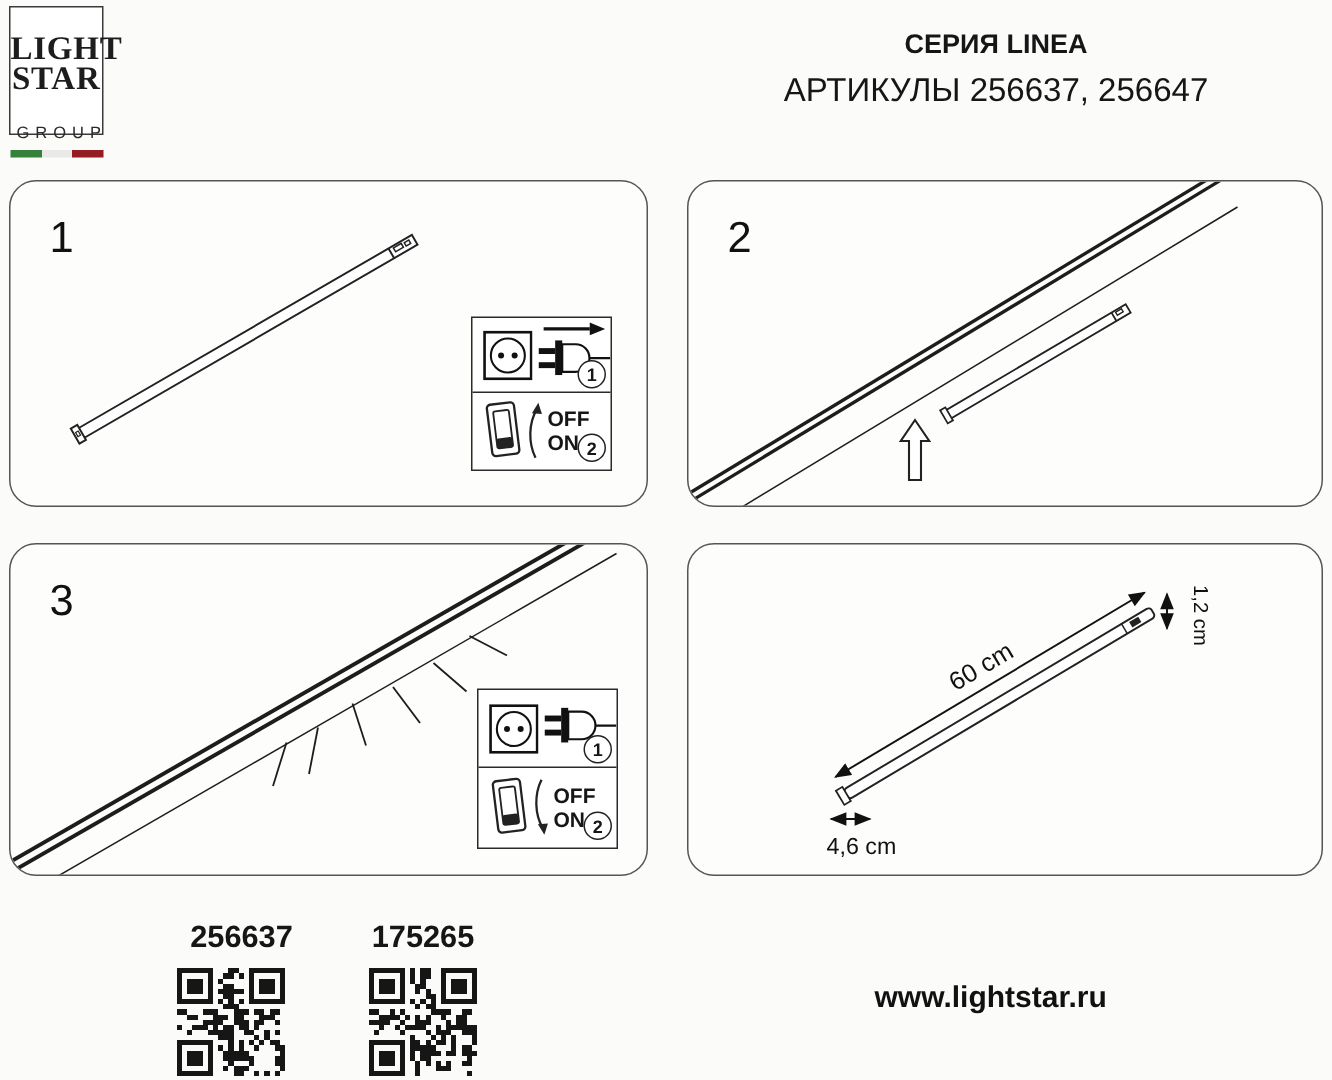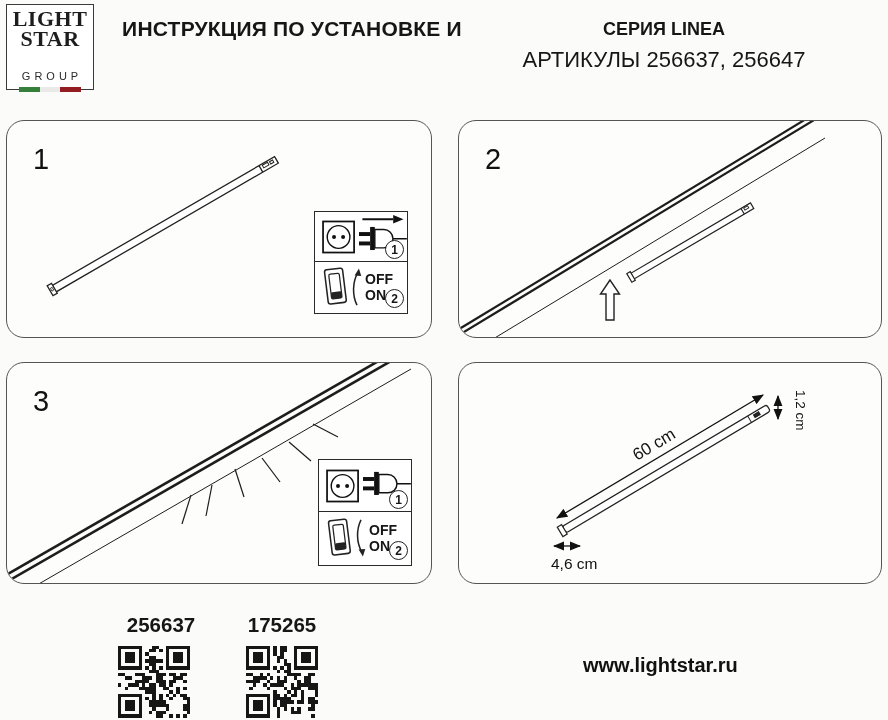--- a/index.html
+++ b/index.html
@@ -1,21 +1,21 @@
 <!DOCTYPE html>
 <html><head>
 <meta charset="utf-8">
 <style>
   html,body{margin:0;padding:0;}
   .page{position:relative;width:888px;height:720px;background:#fbfbfa;overflow:hidden;
         font-family:"Liberation Sans",sans-serif;color:#161616;}
 
   
-  .logo-box{position:absolute;left:6px;top:4px;width:88px;height:86px;background:#fff;
-            border:1.5px solid #3a3a3a;text-align:center;box-sizing:border-box;padding-top:4px;}
+  .logo-box{position:absolute;left:6px;top:4px;width:63px;height:86px;background:#fff;
+            border:1.5px solid #3a3a3a;text-align:center;box-sizing:border-box;padding-top:17px;}
   .logo-word{font-family:"Liberation Serif",serif;font-weight:700;font-size:22px;line-height:20px;color:#1d1d1d;letter-spacing:.5px;}
   .logo-group{font-size:11px;letter-spacing:4px;margin-top:21px;color:#2a2a2a;padding-left:4px;}
   .logo-flag{display:flex;width:62px;height:5px;margin:5px auto 0;}
   .logo-flag span{flex:1;height:100%;}
 
   .doc-title{position:absolute;left:97px;top:15px;width:390px;text-align:center;
              font-size:21px;font-weight:700;line-height:27px;letter-spacing:.2px;}
   .series-block{position:absolute;left:480px;top:19px;width:368px;text-align:center;}
   .series-line{font-size:18px;font-weight:700;text-align:center;}
   .articles-line{font-size:22px;font-weight:400;margin-top:7px;}
@@ -58,21 +58,20 @@
     <div class="logo-word">STAR</div>
     <div class="logo-group">GROUP</div>
     <div class="logo-flag">
       <span style="background: rgb(53, 129, 60);"></span>
       <span style="background: rgb(233, 233, 231);"></span>
       <span style="background: rgb(148, 29, 34);"></span>
     </div>
   </div>
 
   <div class="doc-title">
-    <div>ИНСТРУКЦИЯ ПО УСТАНОВКЕ И</div>
   </div>
 
   <div class="series-block">
     <div class="series-line">СЕРИЯ LINEA</div>
     <div class="articles-line">АРТИКУЛЫ 256637, 256647</div>
   </div>
 
   <div class="panel" id="panel1">
     <svg class="illus" width="426" height="218" viewBox="0 0 426 218">
       <g transform="translate(49,171) rotate(-30.1)" stroke="#222" fill="none" stroke-width="1.3">

